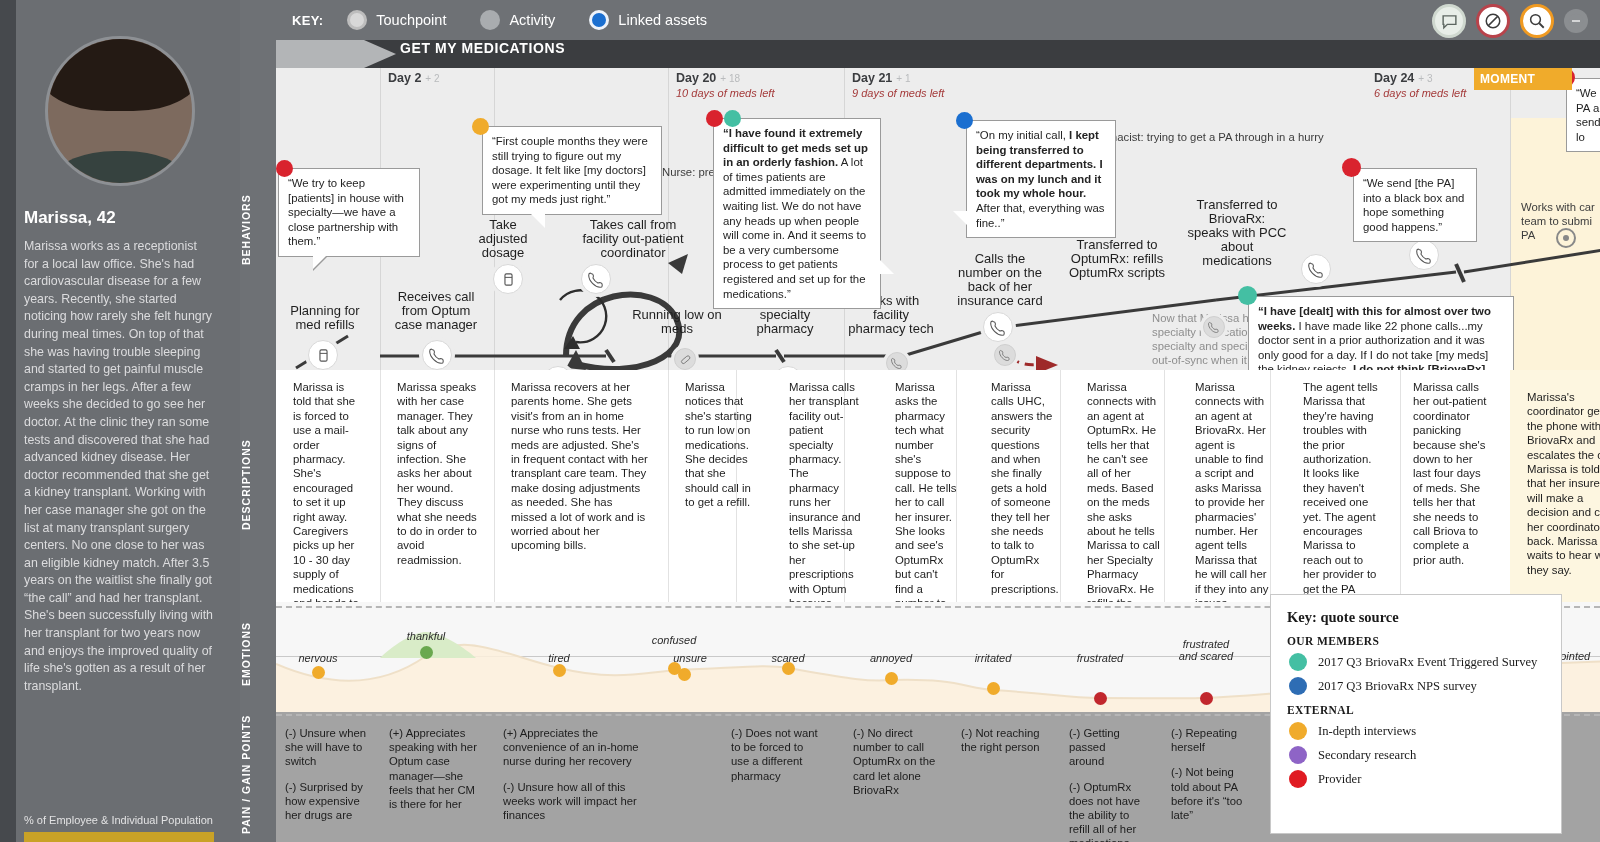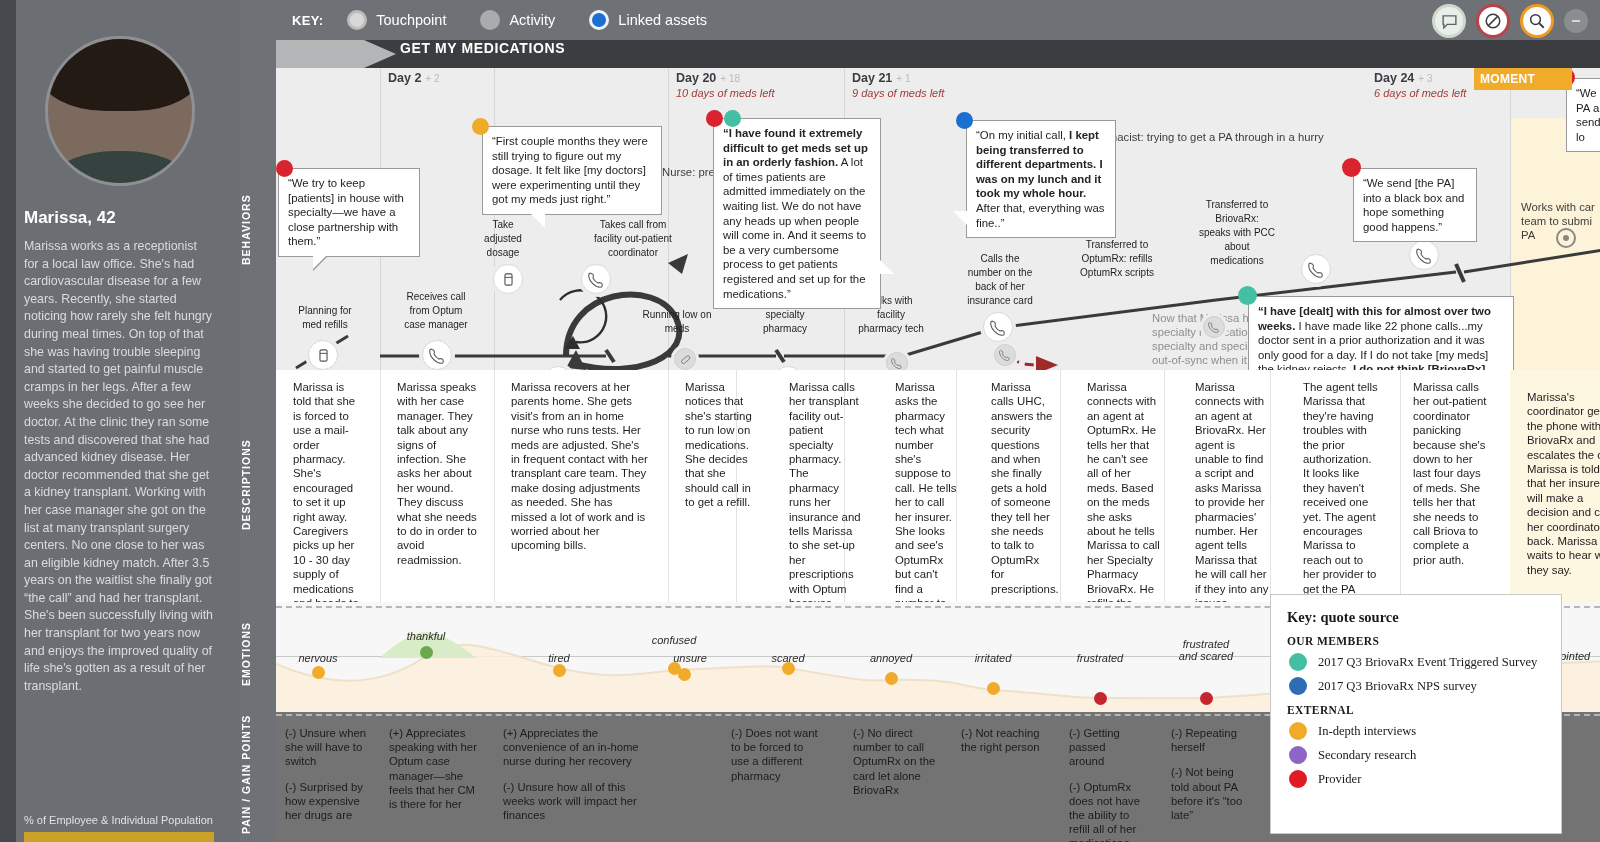--- a/index.html
+++ b/index.html
@@ -142,21 +142,21 @@
   }
   .quote b { font-weight:bold; }
   .quote .tail {
     position:absolute; width:0;height:0; border-style:solid;
   }
   .srcdot {
     position:absolute; width:17px;height:17px;border-radius:50%; z-index:6;
   }
 
   .tp-label {
-    position:absolute; font-size:10px; line-height:14px; color:#1f1f1f;
+    position:absolute; font-size:13px; line-height:14px; color:#1f1f1f;
     text-align:center;
   }
   .node {
     position:absolute; width:30px;height:30px;border-radius:50%;
     background:#fff; border:1px solid #d9d9d9; z-index:4;
     display:flex;align-items:center;justify-content:center;
     box-shadow: 0 0 0 3px #ededed;
   }
   .node.activity { background:#dcdcdc; border-color:#cfcfcf; width:22px;height:22px; }
   .node svg { width:17px;height:17px; }
@@ -180,21 +180,21 @@
   #emotions {
     position:absolute; left:36px; top:562px; right:0; height:110px; background:#f7f7f7;
   }
   #emo-dash { position:absolute; left:0; right:0; top:4px; height:0; border-top:2px dashed #b6b6b6; }
   #emo-mid  { position:absolute; left:0; right:0; top:54px; height:1px; background:#c9c9c9; }
   .emo-label { position:absolute; font-size:11px; font-style:italic; color:#2b2b2b; text-align:center; }
   .emo-dot { position:absolute; width:13px;height:13px;border-radius:50%; z-index:3; }
 
   
   #pains {
-    position:absolute; left:36px; top:672px; right:0; bottom:0; background:#737373;padding-left:35px;
+    position:absolute; left:36px; top:672px; right:0; bottom:0; background:#a3a3a3;padding-left:35px;
   }
   #pain-dash { position:absolute; left:0; right:0; top:2px; height:0; border-top:2px dashed #b6b6b6; }
   .pain-cell {
     position:absolute; top:14px; font-size:11.3px; line-height:14.2px; color:#1d1d1d; padding:0 9px;
   }
   .pain-cell p + p { margin-top:11px; }
 
   
   #legend {
     position:absolute; left:1030px; top:554px; width:292px; height:240px;

